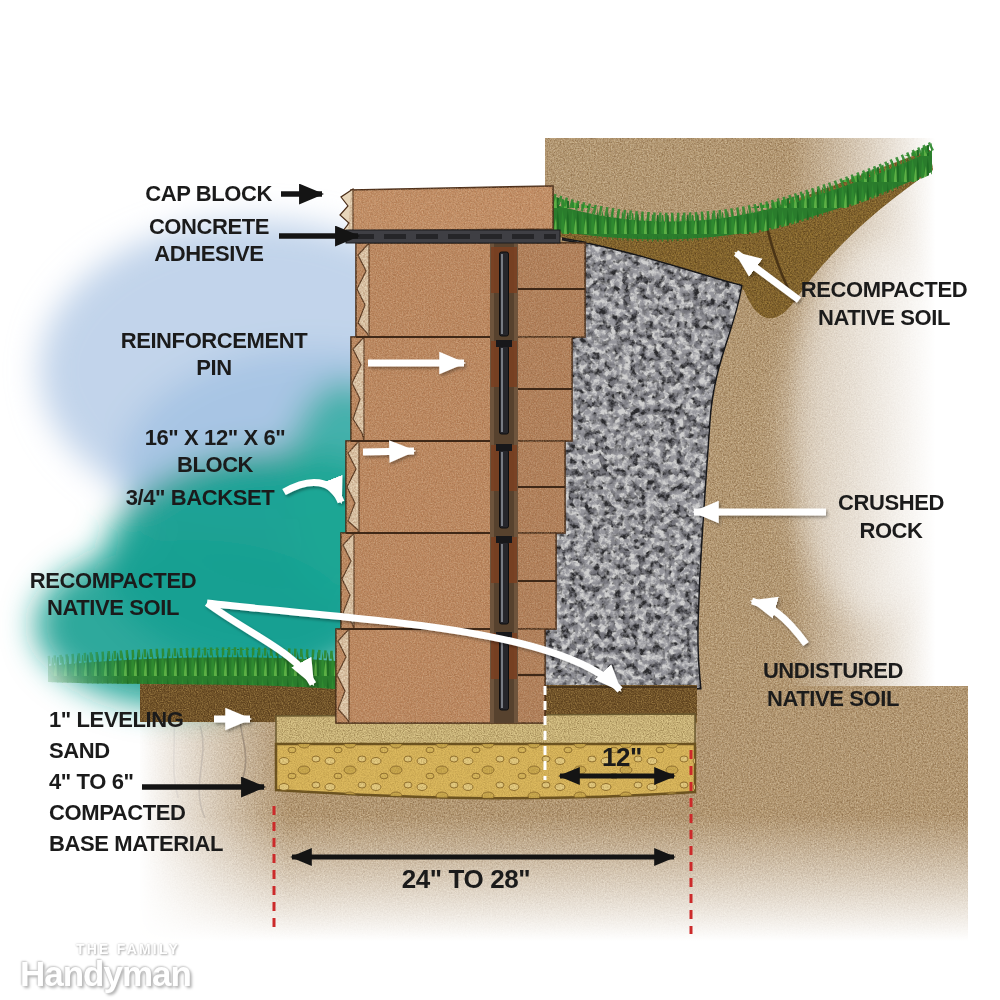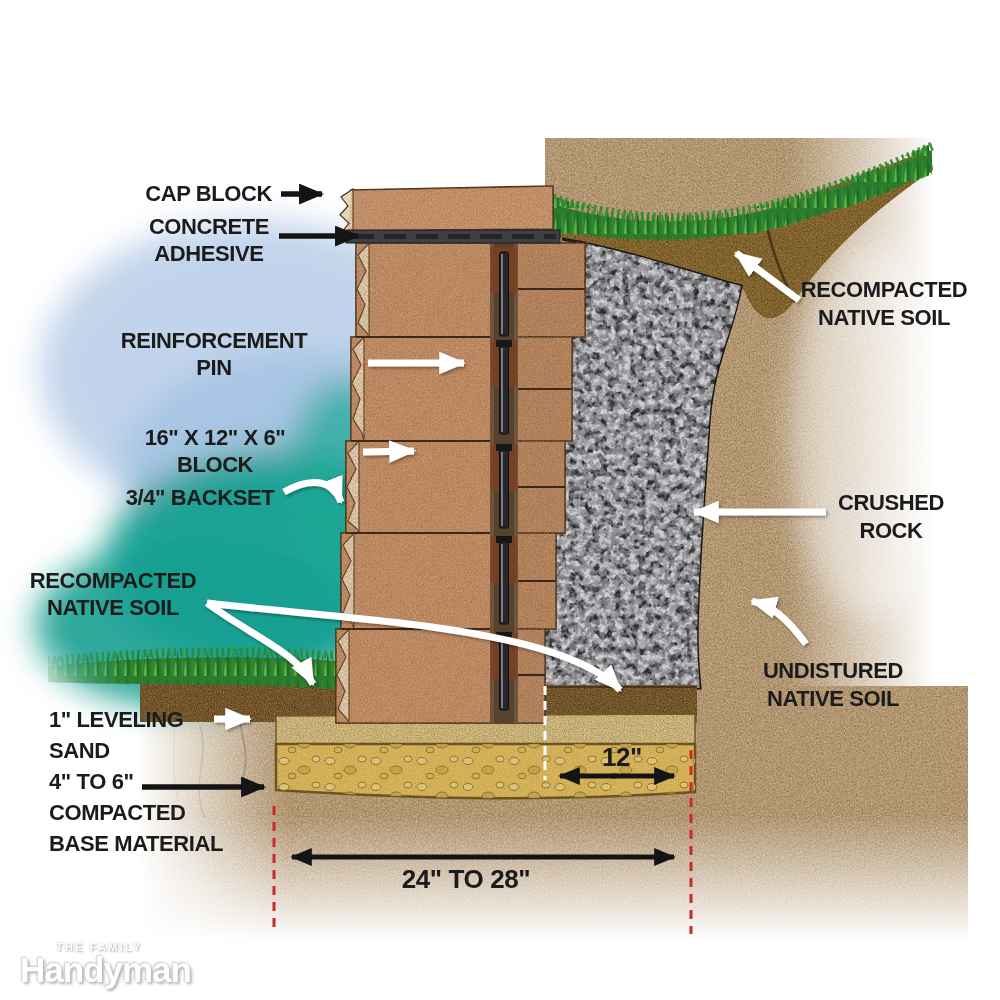--- a/index.html
+++ b/index.html
@@ -10,21 +10,21 @@
            fill:#1b1b1b;letter-spacing:-0.4px;}
   .lbl{font-size:22px;}
   .dim{font-size:26px;}
   .course{fill:#c08a61;stroke:#4a2d18;stroke-width:1.6;}
   .redge{fill:#e8d6ba;stroke:#4a2d18;stroke-width:1.2;}
   .joint{stroke:#3f2817;stroke-width:2.2;}
   .wArrow{stroke:#ffffff;stroke-width:7;fill:none;}
   .bArrow{stroke:#141414;stroke-width:5.5;fill:none;}
   .dArrow{stroke:#141414;stroke-width:5;fill:none;}
   .logo{position:absolute;left:20px;top:941px;color:#ffffff;}
-  .logo-top{font-size:11px;font-weight:bold;letter-spacing:2.2px;margin-left:36px;
+  .logo-top{font-size:14px;font-weight:bold;letter-spacing:2.2px;margin-left:56px;
             text-shadow:0 0 2px #bdbdbd,1px 1px 2px #b5b5b5;}
   .logo-main{font-size:35px;font-weight:bold;letter-spacing:-1px;line-height:0.95;
              text-shadow:0 0 2px #c2c2c2,2px 2px 3px #b0b0b0,-1px -1px 2px #cfcfcf;}
 </style>
 </head>
 <body>
 
 <div class="stage">
 <svg width="1000" height="1000" viewBox="0 0 1000 1000">
   <defs>

